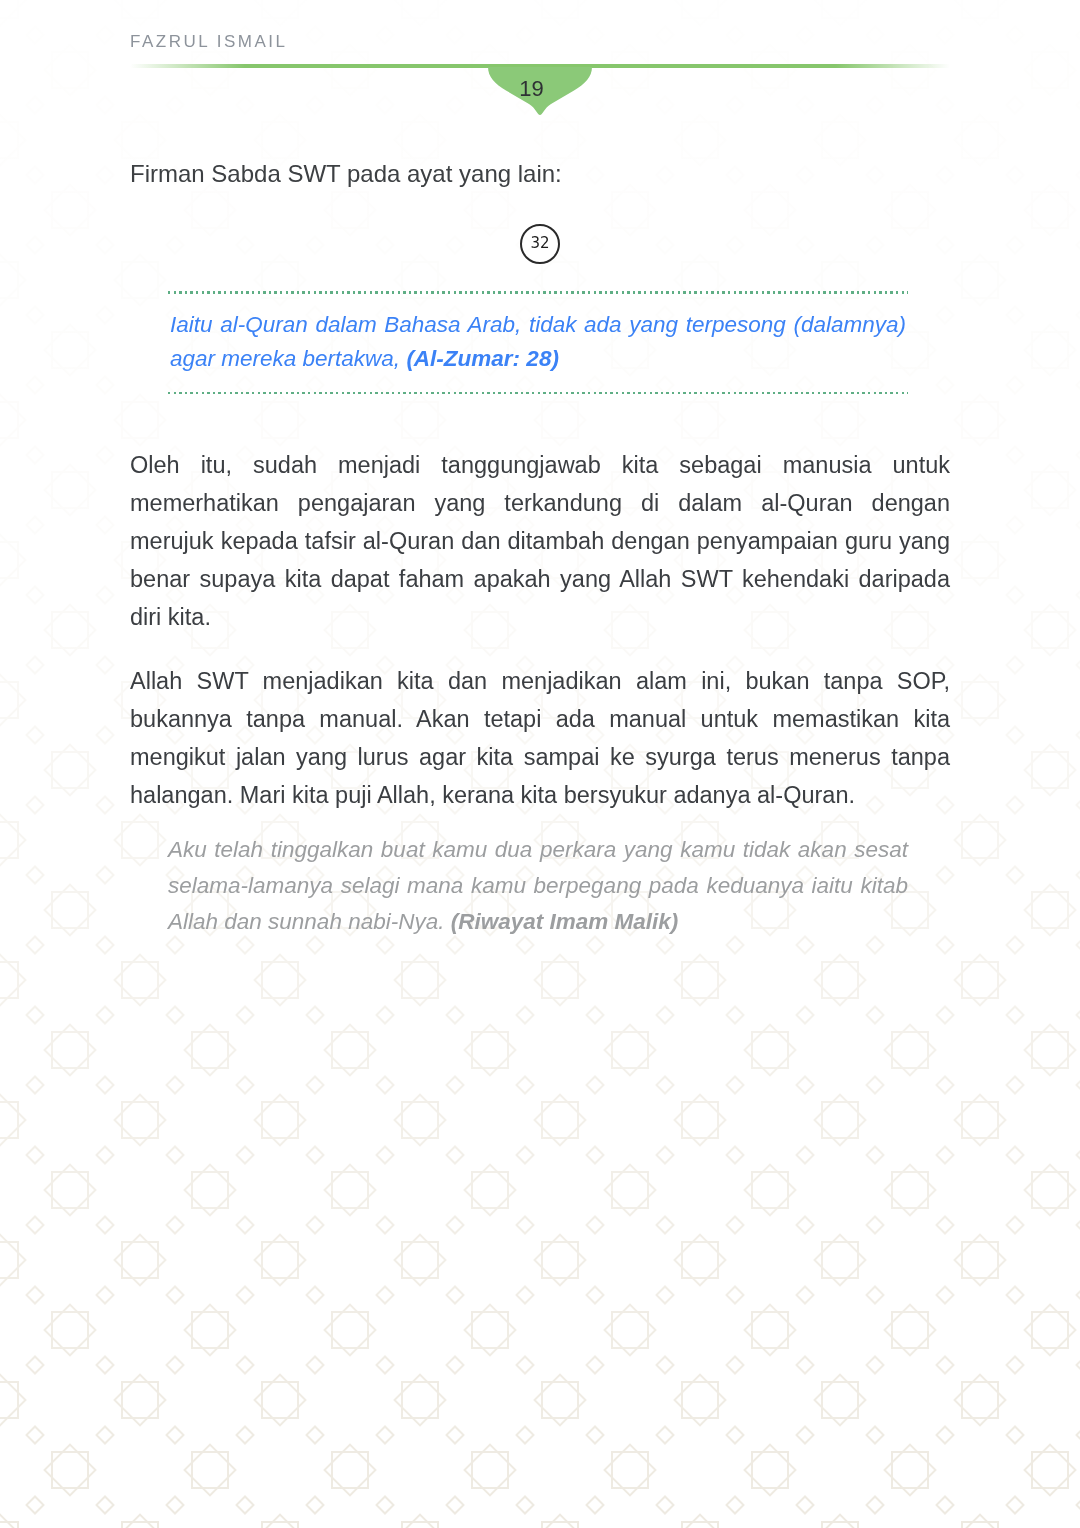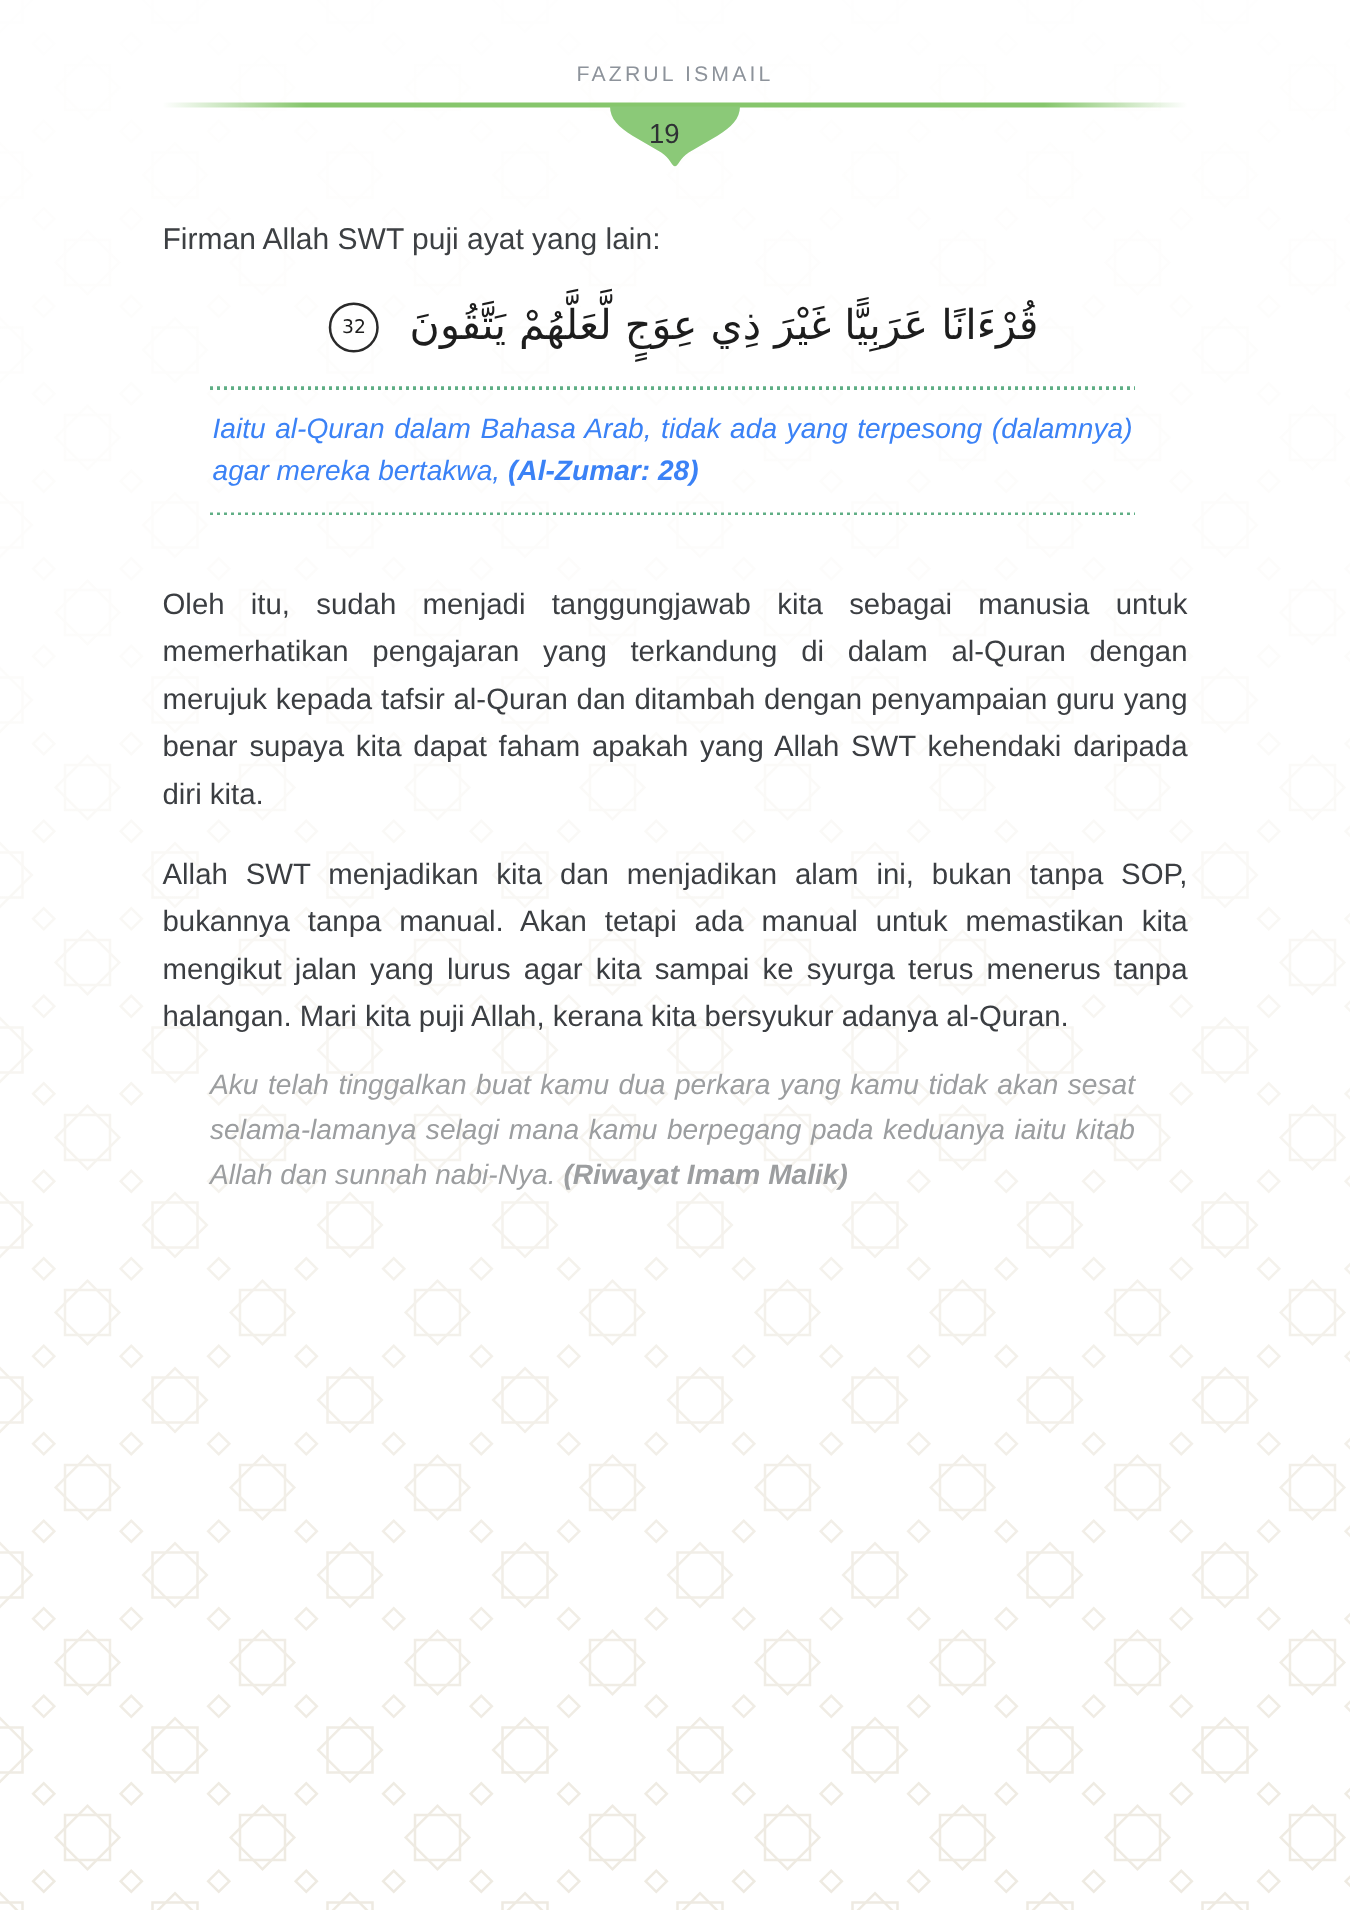--- a/index.html
+++ b/index.html
@@ -7,21 +7,21 @@
     width:1080px;height:1528px;position:relative;overflow:hidden;
     background:#ffffff;
     font-family:"Liberation Sans",sans-serif;
     color:#3b3e42;
   }
   .bg{position:absolute;inset:0;z-index:0;}
   .content{position:relative;z-index:1;padding:0 130px;}
 
   
   .author{
-    padding-top:50px;text-align:center;
+    padding-top:32px;
     font-size:17px;letter-spacing:2.5px;color:#8d939b;
   }
   .rule-wrap{position:relative;margin-top:12px;height:4px;}
   .rule{
     height:4px;border-radius:2px;
     background:linear-gradient(to right,
       rgba(130,196,106,0) 0%,#86c66c 14%,#86c66c 86%,rgba(130,196,106,0) 100%);
   }
   .badge{position:absolute;top:3px;left:50%;transform:translateX(-50%);width:104px;height:52px;}
   .badge svg{display:block;}
@@ -121,24 +121,23 @@
   <div class="rule-wrap">
     <div class="rule"></div>
     <div class="badge">
       <svg width="104" height="52" viewBox="0 0 104 52" aria-hidden="true">
         <path d="M0 0 H104 C104 10 97 17 86 23.5 L63 37 C56 41.5 54.5 48 52 48 C49.5 48 48 41.5 41 37 L18 23.5 C7 17 0 10 0 0 Z" fill="#8bc978"></path>
       </svg>
       <div class="num">19</div>
     </div>
   </div>
 
-  <div class="intro">Firman Allah SWT puji ayat yang lain:</div>
+  <div class="intro">Firman Sabda SWT pada ayat yang lain:</div>
 
   <div class="verse">
-    <span>قُرْءَانًا عَرَبِيًّا غَيْرَ ذِي عِوَجٍ لَّعَلَّهُمْ يَتَّقُونَ</span>
     <span class="ayah-marker">
       <span>32</span>
     </span>
   </div>
 
   <div class="trans-block">
     <div class="dotted"></div>
     <div class="trans-text">
       <span>Iaitu al-Quran dalam Bahasa Arab, tidak ada yang terpesong (dalamnya) agar mereka bertakwa, </span>
       <span class="trans-ref">(Al-Zumar: 28)</span>

